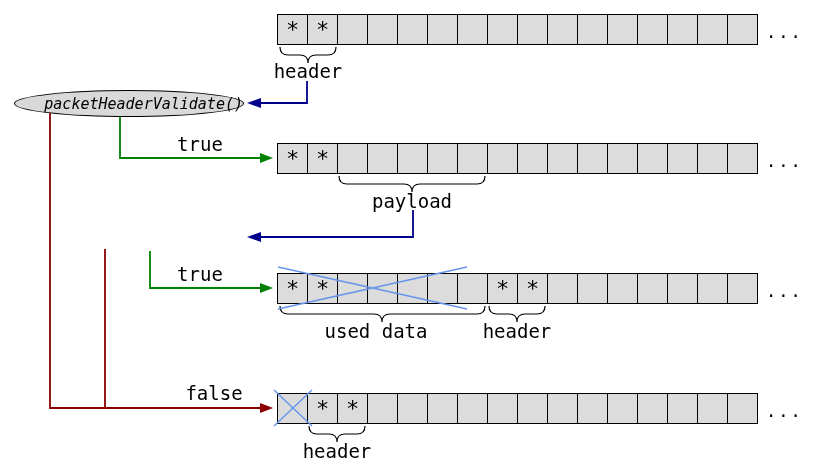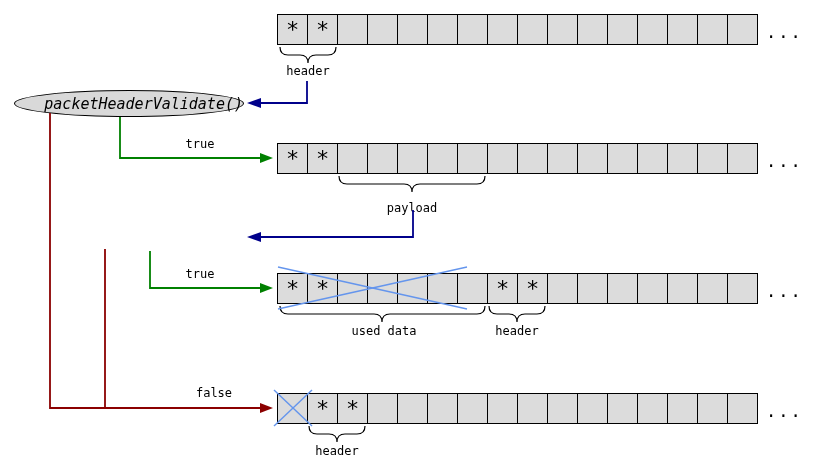--- a/index.html
+++ b/index.html
@@ -51,21 +51,21 @@
     align-items: center;
     justify-content: flex-end;
     font-size: 15px;
     z-index: 2;
     white-space: nowrap;
     font-style: italic;
   }
   .lbl {
     position: absolute;
     transform: translate(-50%, -50%);
-    font-size: 12px;
+    font-size: 19px;
     white-space: nowrap;
     z-index: 2;
   }
   .overlay {
     position: absolute;
     left: 0; top: 0;
     z-index: 5;
     pointer-events: none;
   }
 </style>
@@ -150,22 +150,22 @@
   <span class="dots" style="left:766px; top:22px;">...</span>
   <span class="dots" style="left:766px; top:151px;">...</span>
   <span class="dots" style="left:766px; top:281px;">...</span>
   <span class="dots" style="left:766px; top:401px;">...</span>
 
   <div class="node" style="left:14px; top:90px; width:230px; height:27px;">
     <span>packetHeaderValidate()</span>
   </div>
 
   <span class="lbl" style="left:308px; top:71px;">header</span>
-  <span class="lbl" style="left:412px; top:208px;">payload</span>
-  <span class="lbl" style="left:384px; top:331px;">used data</span>
+  <span class="lbl" style="left:412px; top:201px;">payload</span>
+  <span class="lbl" style="left:376px; top:331px;">used data</span>
   <span class="lbl" style="left:517px; top:331px;">header</span>
   <span class="lbl" style="left:337px; top:451px;">header</span>
   <span class="lbl" style="left:200px; top:144px;">true</span>
   <span class="lbl" style="left:200px; top:274px;">true</span>
   <span class="lbl" style="left:214px; top:393px;">false</span>
 
   <svg class="overlay" width="817" height="472" viewBox="0 0 817 472">
 
     <polyline points="307,81 307,103 261,103" fill="none" stroke-width="1.8" stroke="#00008b"></polyline>
     <polygon points="247,103 261,98 261,108" fill="#00008b"></polygon>

